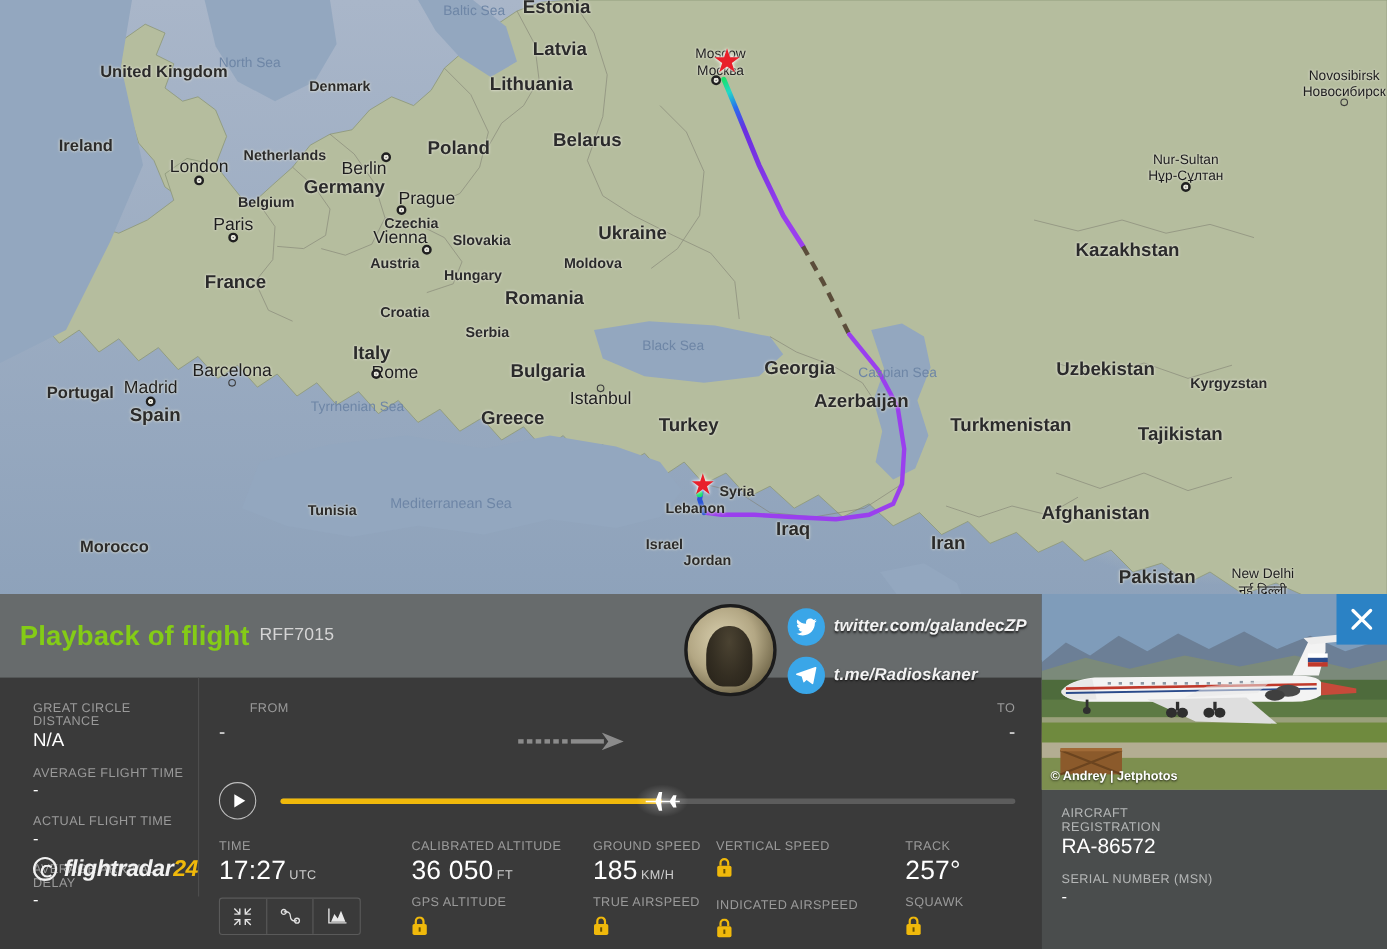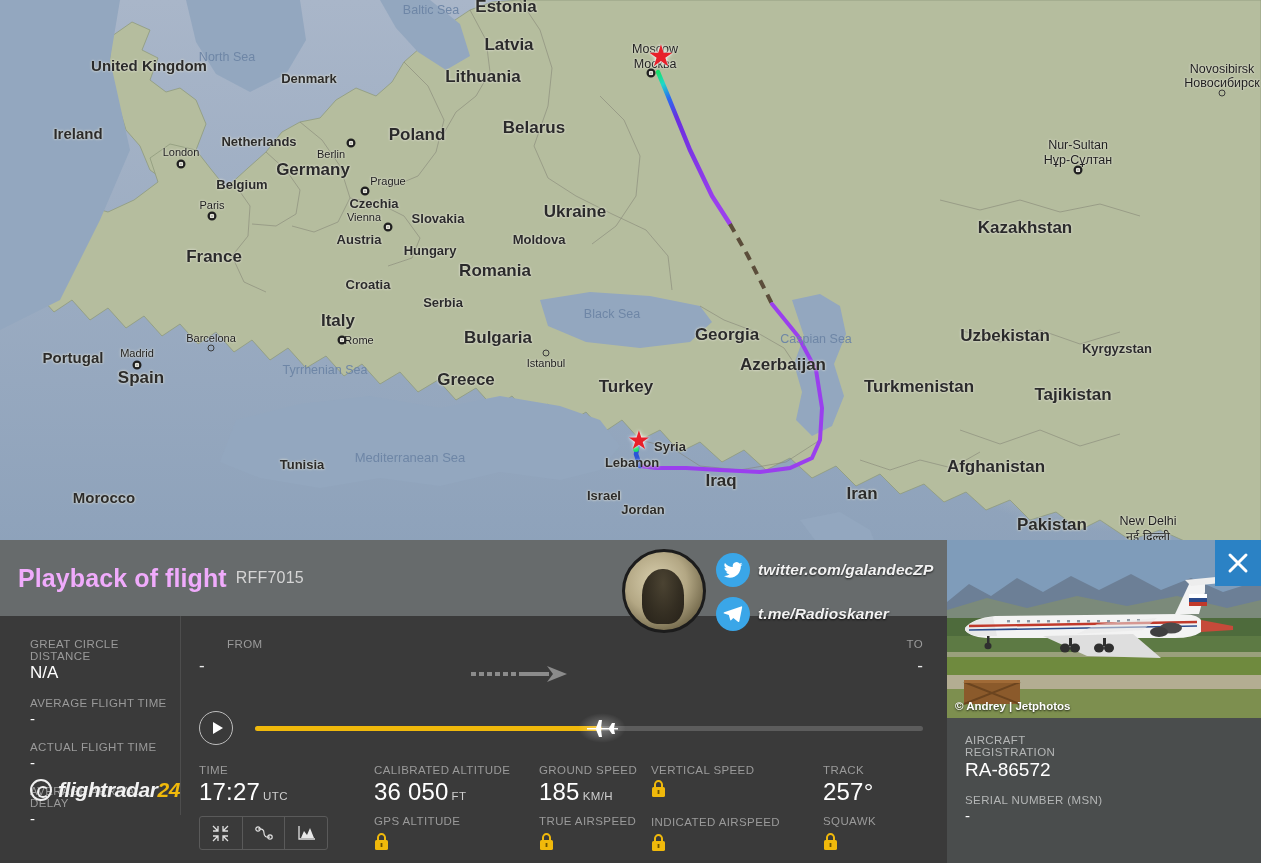--- a/index.html
+++ b/index.html
@@ -29,21 +29,21 @@
     color: #2b2b2b;
     font-family: "Liberation Sans", sans-serif;
     white-space: nowrap;
     transform: translate(-50%, -50%);
     text-shadow: 0 0 3px rgba(226,226,214,0.85), 0 0 2px rgba(226,226,214,0.9);
     pointer-events: none;
   }
   .mlabel.country { font-weight: bold; font-size: 15px; }
   .mlabel.country.sm { font-size: 13px; }
   .mlabel.country.lg { font-size: 17px; }
-  .mlabel.city { font-weight: normal; font-size: 11px; color: #1e1e1e; }
+  .mlabel.city { font-weight: normal; font-size: 16px; color: #1e1e1e; }
   .mlabel.city.ru { font-size: 12.5px; }
   .mlabel.sea {
     color: #6e86a6; font-size: 12.5px; font-style: normal;
     text-shadow: none; font-weight: normal;
   }
   .mlabel.sea.big { font-size: 13px; }
 
   .citydot {
     position: absolute; width: 9px; height: 9px;
     border: 2px solid #202020; border-radius: 50%;
@@ -65,21 +65,21 @@
     position: absolute; left: 0; top: 540px;
     width: 947px; height: 323px;
     background: #3a3a3a;
   }
   #panel-header {
     height: 76px; width: 100%;
     background: rgba(120,126,128,0.72);
     display: flex; align-items: center;
     padding-left: 18px;
   }
-  #panel-header .t1 { color: #f0abfc; font-size: 25px; font-weight: bold; letter-spacing: 0.1px;}
+  #panel-header .t1 { color: #84cc16; font-size: 25px; font-weight: bold; letter-spacing: 0.1px;}
   #panel-header .t2 { color: #d5d5d5; font-size: 16px; margin-left: 9px; letter-spacing: 0.2px;}
 
   #panel-body { display: flex; height: 199px; }
 
   
   .leftcol {
     width: 212px; padding: 22px 0 0 30px;
     border-right: 1px solid #4d4d4d;
     position: relative;
   }

